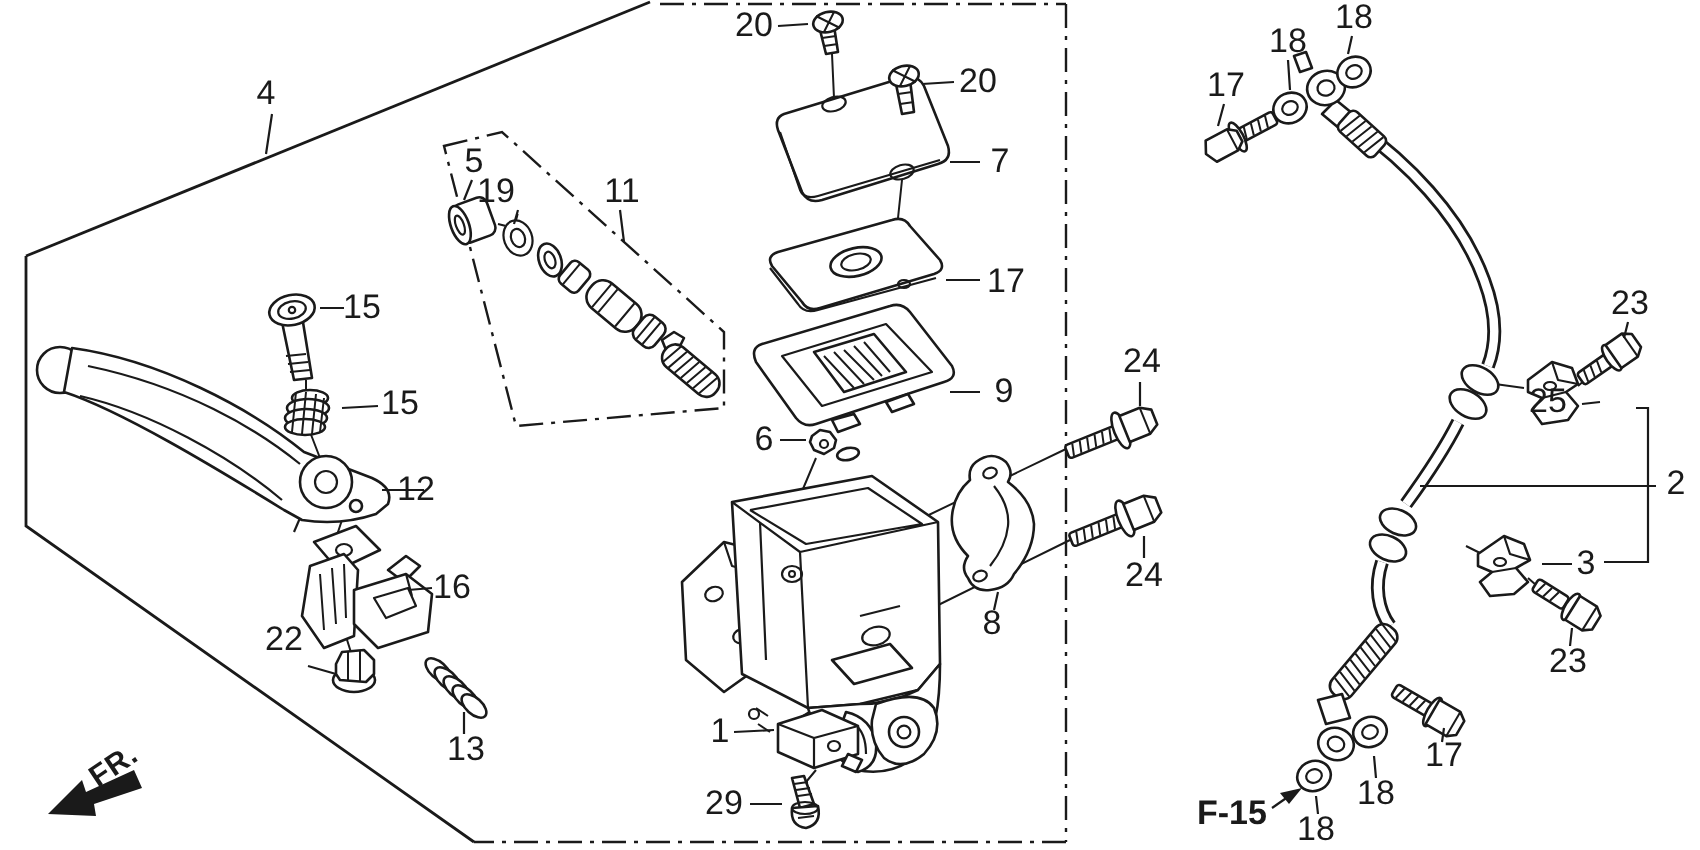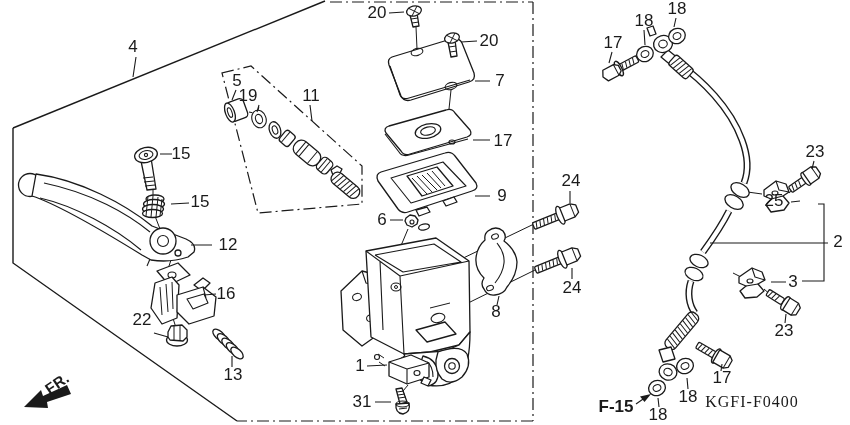--- a/index.html
+++ b/index.html
@@ -335,40 +335,39 @@
 
   <div class="callout" style="left:133px;top:47px">4</div>
   <div class="callout" style="left:377px;top:13px">20</div>
   <div class="callout" style="left:489px;top:41px">20</div>
   <div class="callout" style="left:500px;top:81px">7</div>
   <div class="callout" style="left:237px;top:81px">5</div>
   <div class="callout" style="left:248px;top:96px">19</div>
   <div class="callout" style="left:311px;top:96px">11</div>
   <div class="callout" style="left:181px;top:154px">15</div>
   <div class="callout" style="left:200px;top:202px">15</div>
-  <div class="callout" style="left:228px;top:245px">12</div>
+  <div class="callout" style="left:208px;top:245px">12</div>
   <div class="callout" style="left:226px;top:294px">16</div>
   <div class="callout" style="left:142px;top:320px">22</div>
   <div class="callout" style="left:233px;top:375px">13</div>
   <div class="callout" style="left:382px;top:220px">6</div>
   <div class="callout" style="left:503px;top:141px">17</div>
   <div class="callout" style="left:502px;top:196px">9</div>
   <div class="callout" style="left:496px;top:312px">8</div>
   <div class="callout" style="left:571px;top:181px">24</div>
   <div class="callout" style="left:572px;top:288px">24</div>
   <div class="callout" style="left:360px;top:366px">1</div>
-  <div class="callout" style="left:362px;top:402px">31</div>
+  <div class="callout" style="left:362px;top:402px">29</div>
   <div class="callout" style="left:613px;top:43px">17</div>
   <div class="callout" style="left:644px;top:21px">18</div>
   <div class="callout" style="left:677px;top:9px">18</div>
   <div class="callout" style="left:815px;top:152px">23</div>
   <div class="callout" style="left:774px;top:201px">25</div>
   <div class="callout" style="left:838px;top:242px">2</div>
   <div class="callout" style="left:793px;top:282px">3</div>
   <div class="callout" style="left:784px;top:331px">23</div>
   <div class="callout" style="left:722px;top:378px">17</div>
   <div class="callout" style="left:688px;top:397px">18</div>
   <div class="callout" style="left:658px;top:415px">18</div>
 
   <div class="callout bold" style="left:616px;top:407px">F-15</div>
-  <div class="callout serif" style="left:752px;top:402px">KGFI-F0400</div>
   <div class="callout fr" style="left:57px;top:383px">FR.</div>
 </div>
 
 </body></html>

